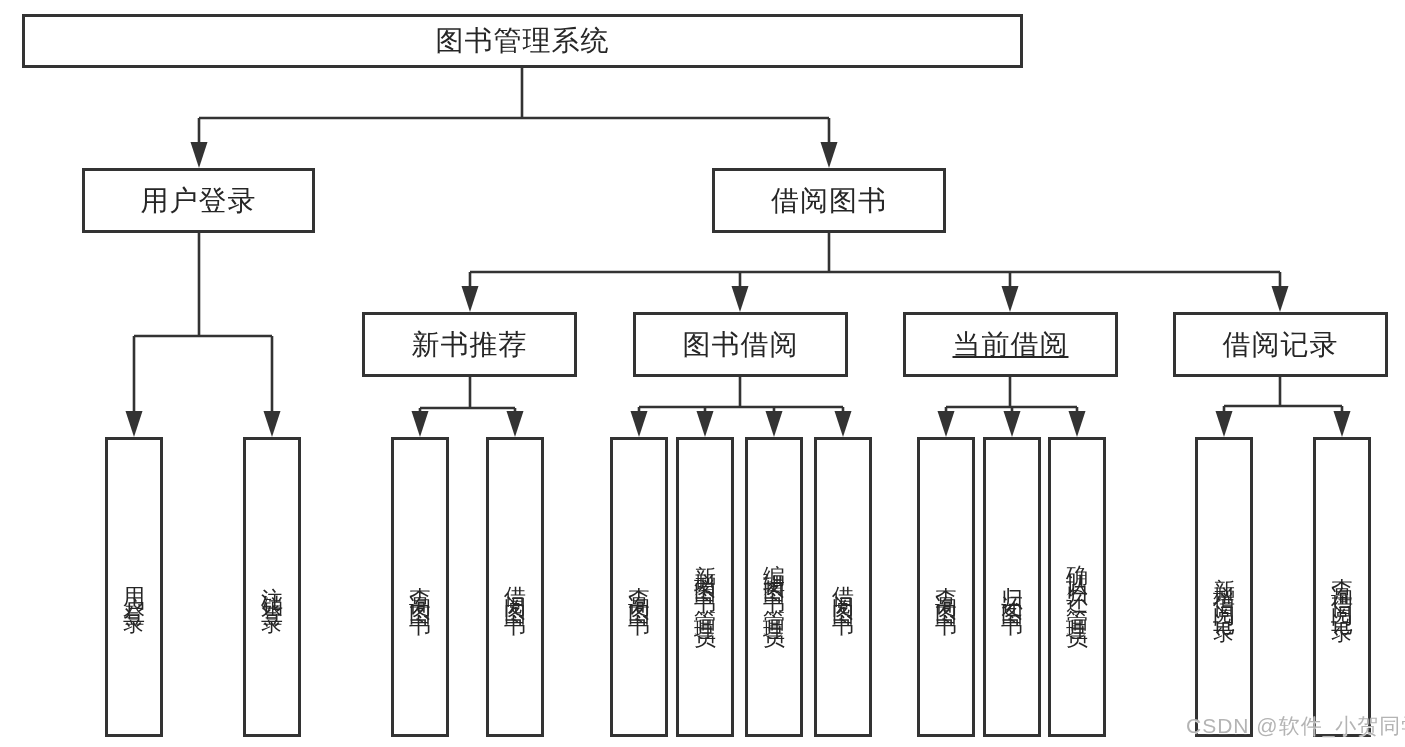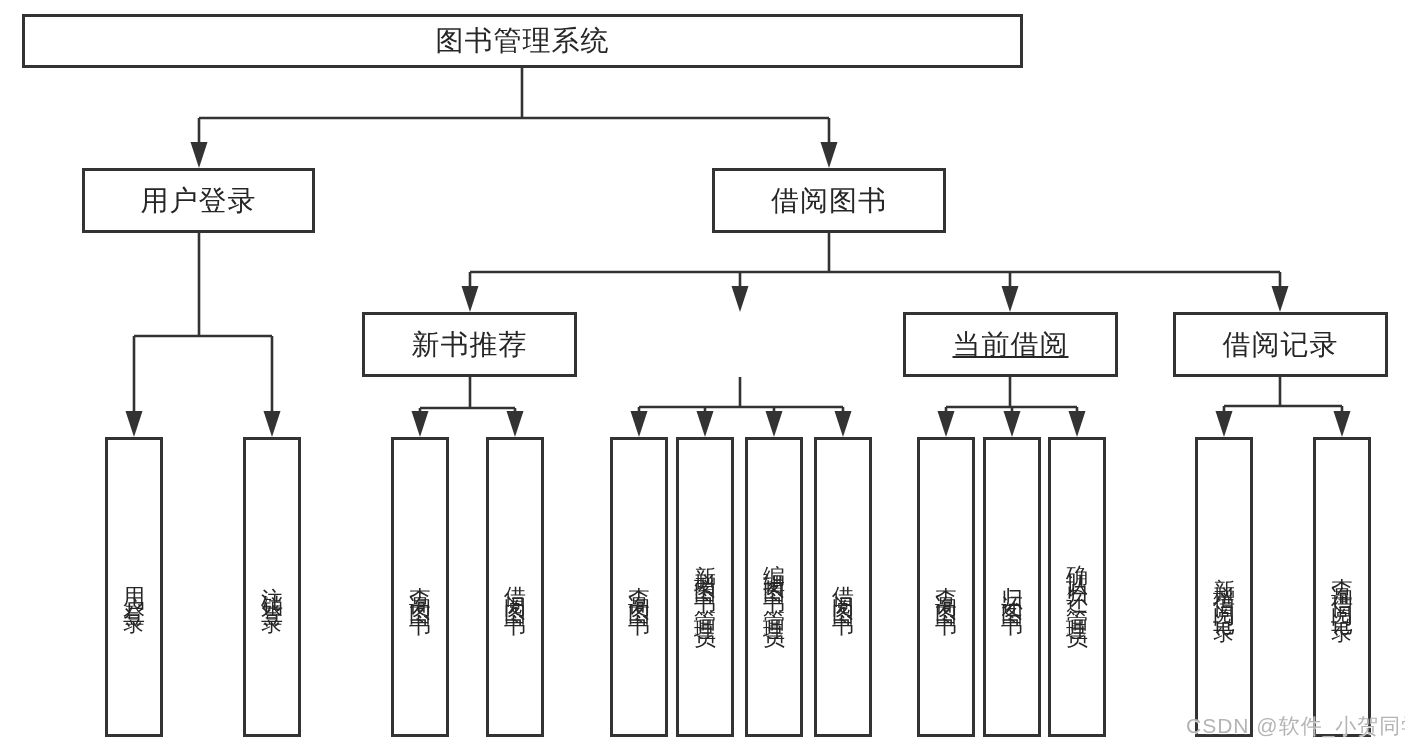--- a/index.html
+++ b/index.html
@@ -119,20 +119,23 @@
   <div class="node" style="left:82px; top:168px; width:233px; height:65px;">
     <span>用户登录</span>
   </div>
   <div class="node" style="left:712px; top:168px; width:234px; height:65px;">
     <span>借阅图书</span>
   </div>
 
   <div class="node" style="left:362px; top:312px; width:215px; height:65px;">
     <span>新书推荐</span>
   </div>
+  <div class="node" style="left:633px; top:312px; width:215px; height:65px;">
+    <span>图书借阅</span>
+  </div>
   <div class="node" style="left:903px; top:312px; width:215px; height:65px;text-decoration:underline;">
     <span>当前借阅</span>
   </div>
   <div class="node" style="left:1173px; top:312px; width:215px; height:65px;">
     <span>借阅记录</span>
   </div>
 
   <div class="vnode" style="left:105px;">
     <span class="vtext">用户登录</span>
   </div>

